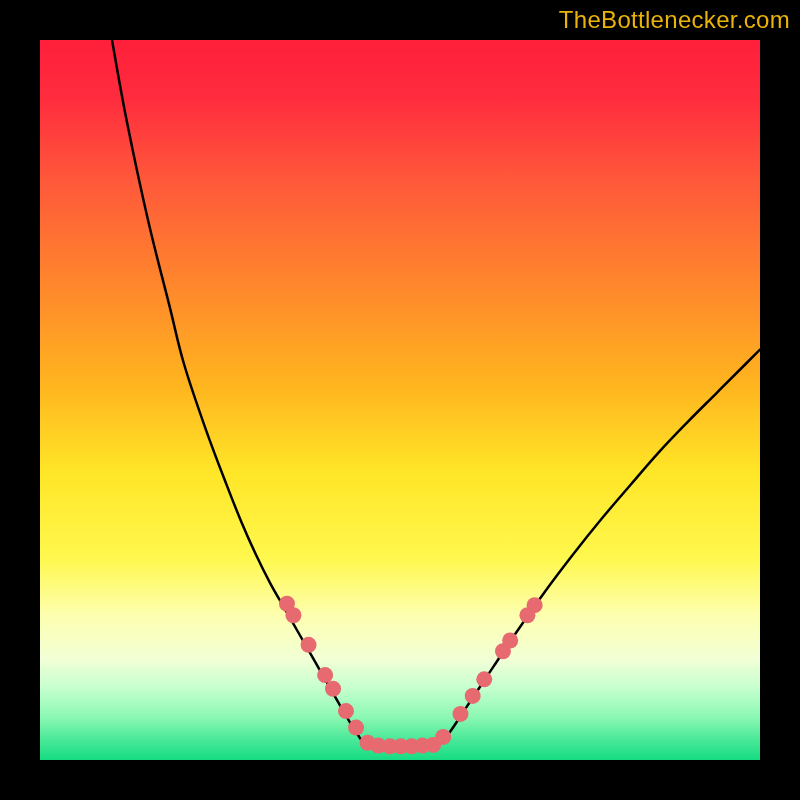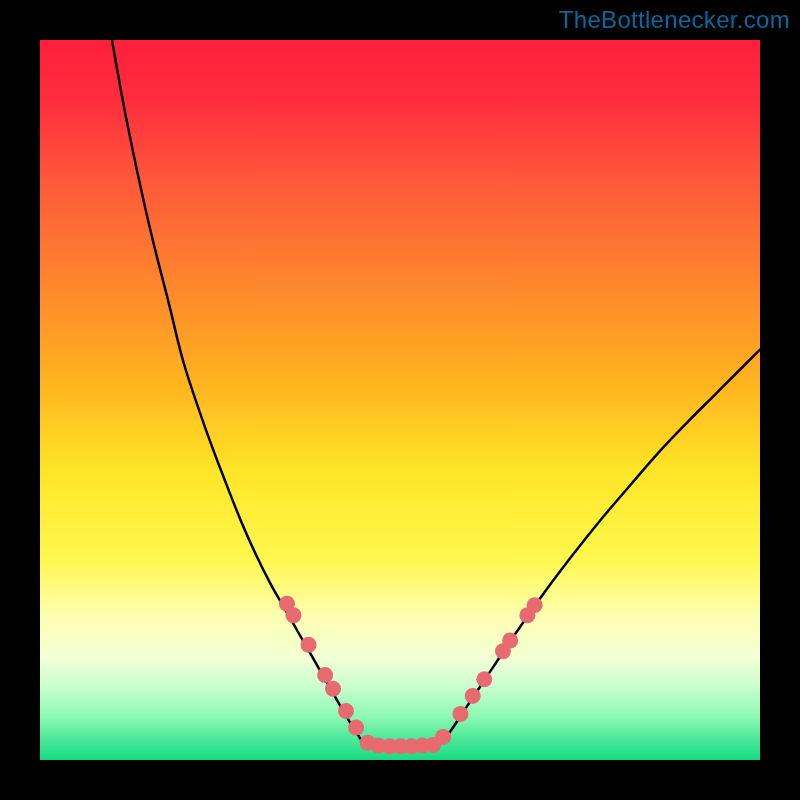--- a/index.html
+++ b/index.html
@@ -30,21 +30,21 @@
     inset: 0;
   }
   .svg-overlay {
     position: absolute;
     inset: 0;
   }
   .watermark {
     position: absolute;
     top: 6px;
     right: 10px;
-    color: #0369a1;
+    color: #eab308;
     font-size: 24px;
     letter-spacing: 0.3px;
     font-weight: 400;
     user-select: none;
     text-align: right;
   }
 </style>
 </head>
 <body>
 

